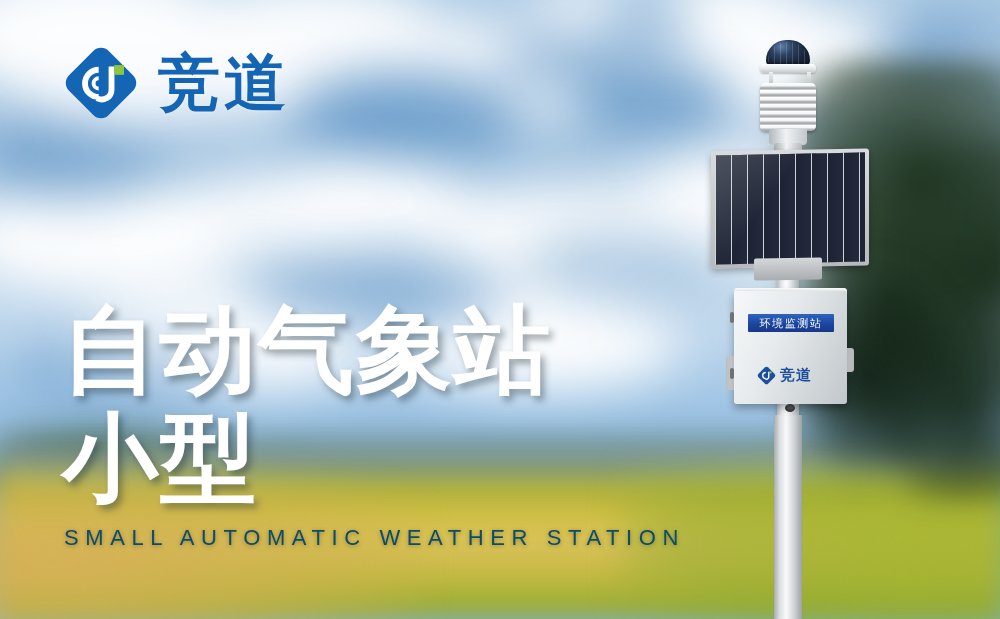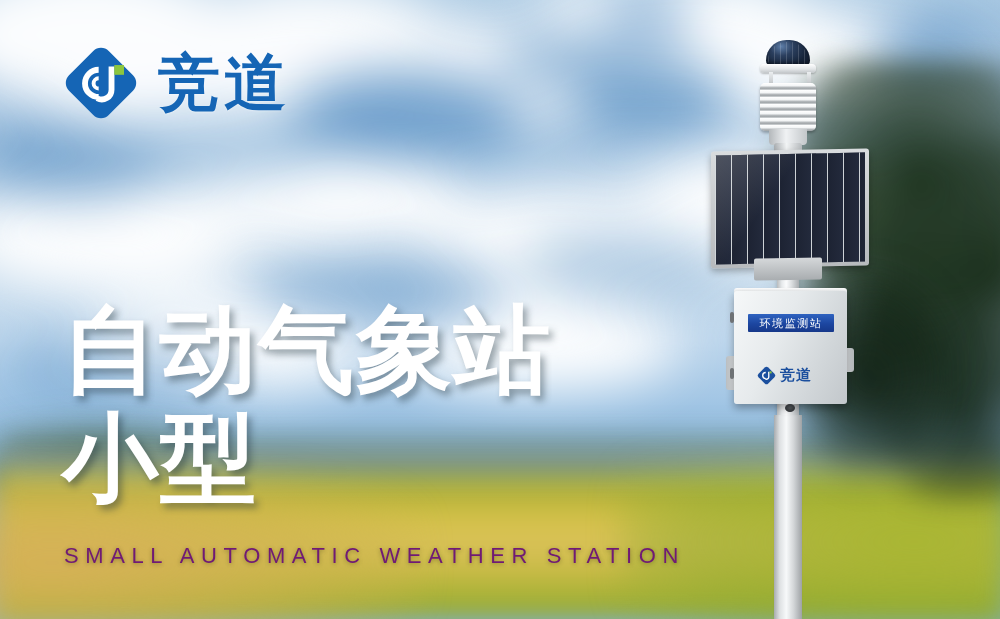--- a/index.html
+++ b/index.html
@@ -176,22 +176,22 @@
     line-height: 108px;
     font-weight: bold;
     letter-spacing: 2px;
     text-shadow: 4px 5px 7px rgba(30,50,60,.42);
     font-family: "DejaVu Sans", "Liberation Sans", sans-serif;
     white-space: nowrap;
   }
   #subtitle {
     position: absolute;
     left: 64px;
-    top: 542px;
-    color: #701a75;
+    top: 524px;
+    color: #0c4a6e;
     font-size: 22px;
     line-height: 28px;
     letter-spacing: 6.6px;
     font-weight: normal;
     text-shadow: 0 1px 4px rgba(60,60,20,.45);
     white-space: nowrap;
   }
 
   
   #station { position: absolute; left: 12px; top: 0; width: 1000px; height: 619px; pointer-events: none; }

